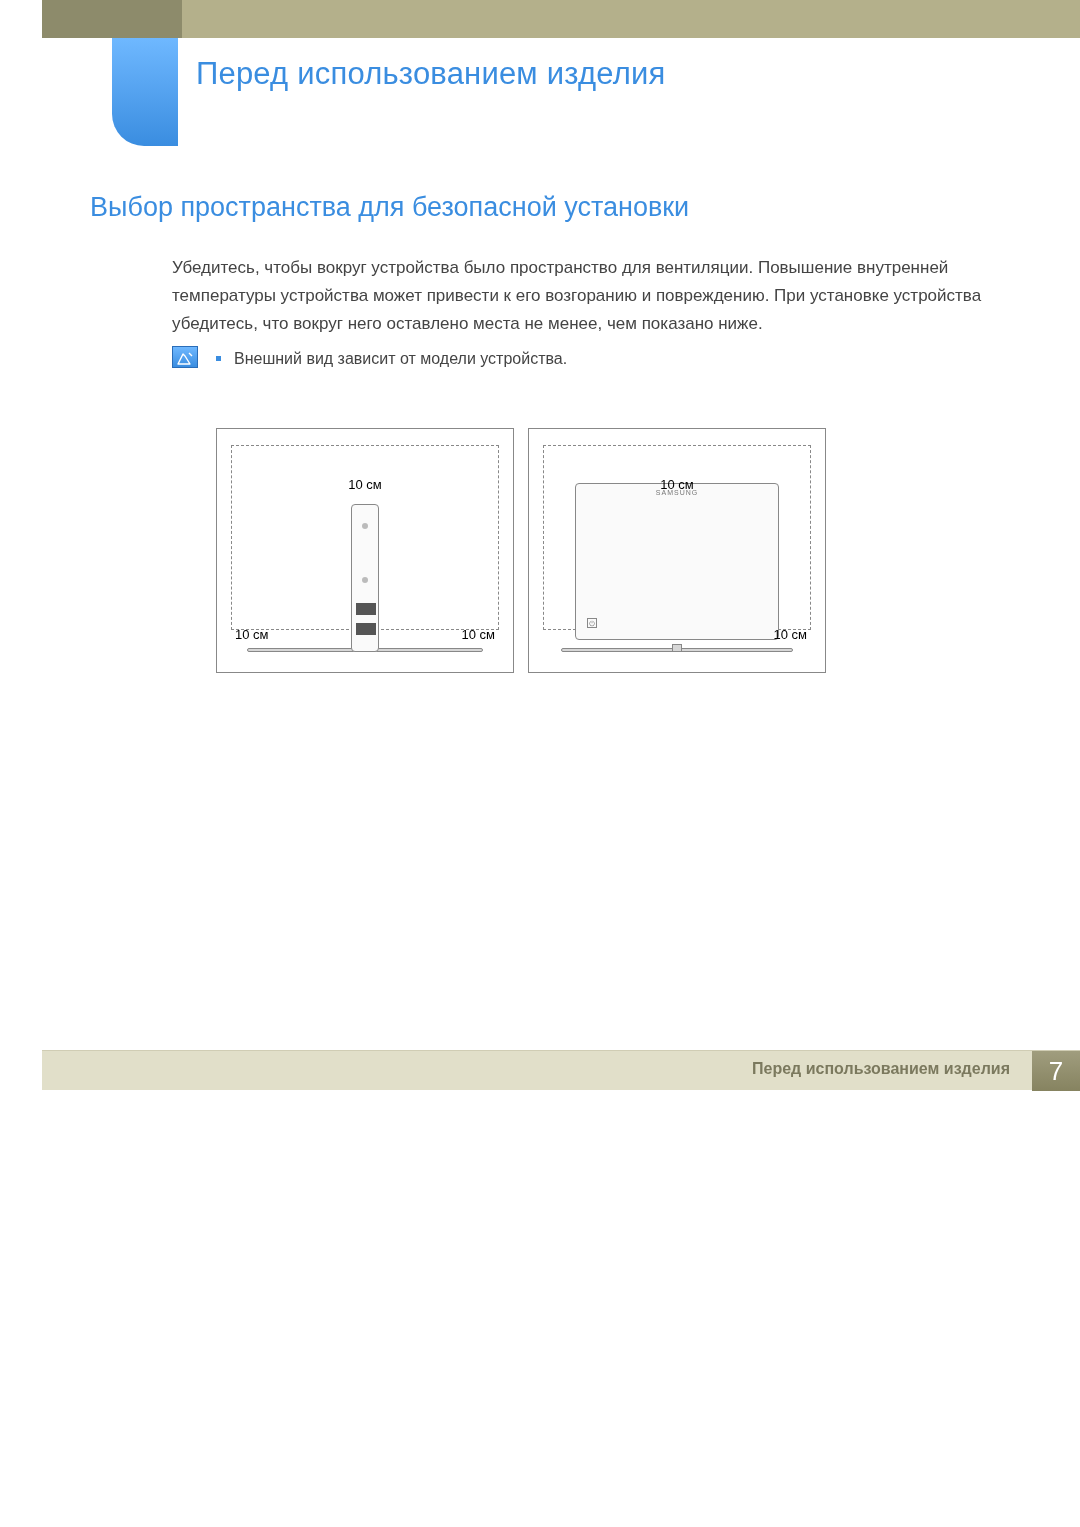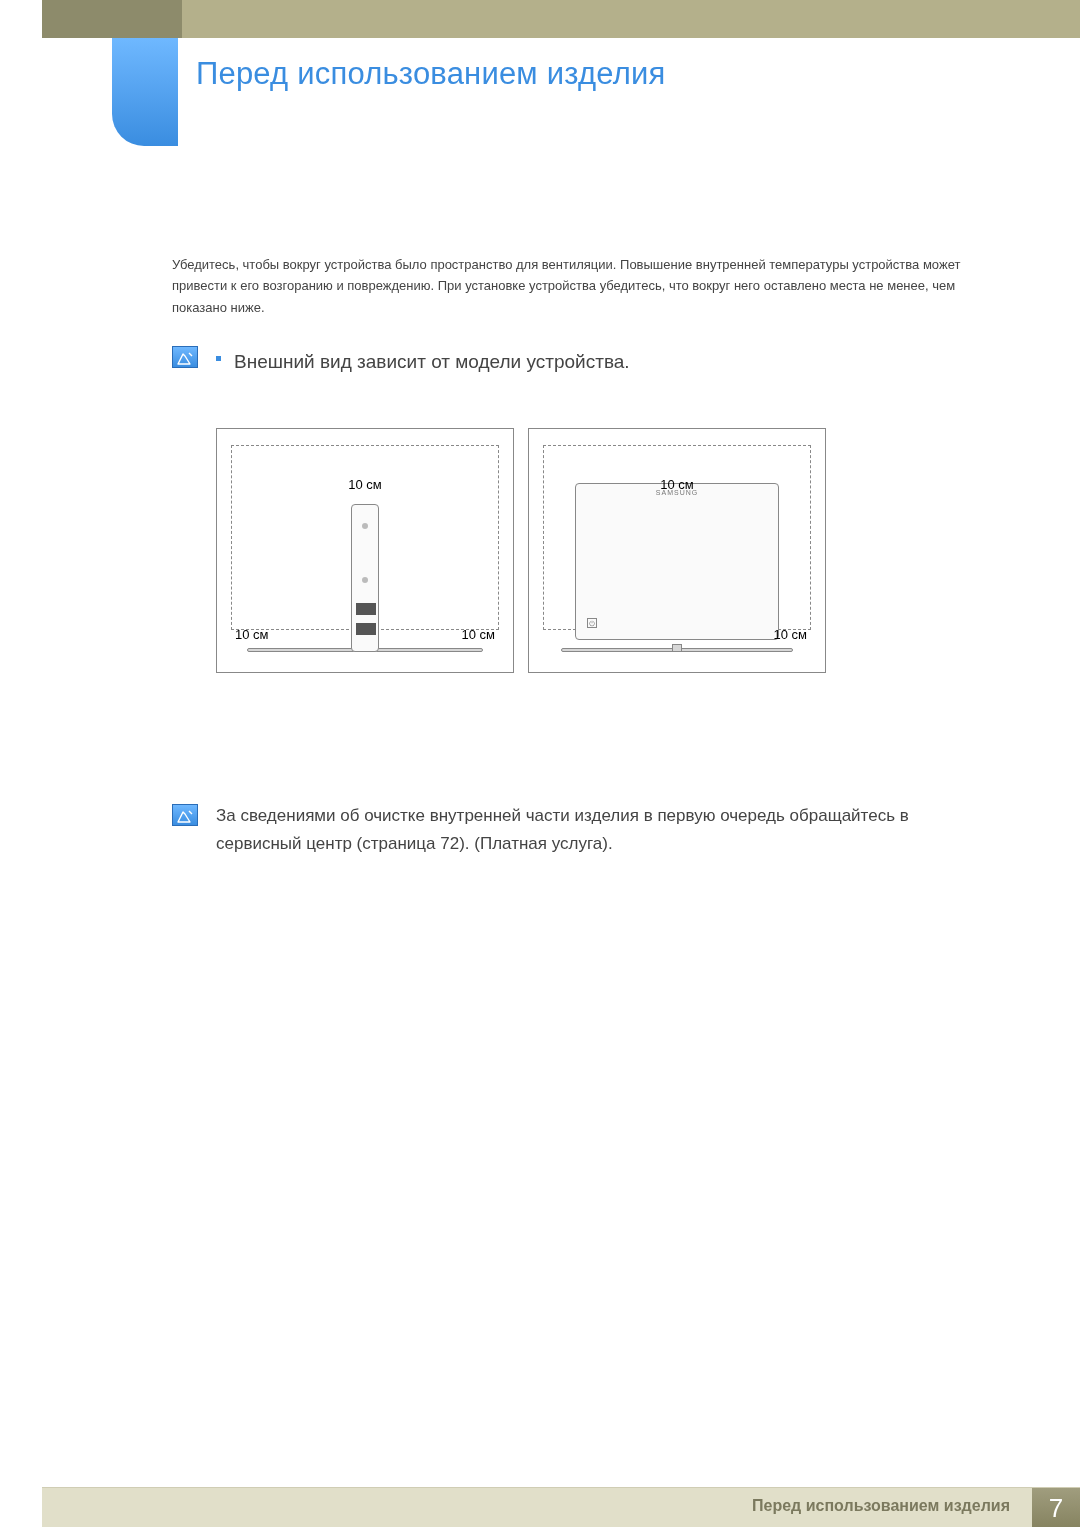--- a/index.html
+++ b/index.html
@@ -7,21 +7,21 @@
     background: #ffffff;
     font-family: Arial, Helvetica, sans-serif;
     width: 1080px;
     height: 1527px;
     position: relative;
     color: #333;
   }
   .page {
     position: relative;
     width: 1080px;
-    height: 1527px;
+    height: 1090px;
     background: #ffffff;
   }
   .top-bar {
     position: absolute;
     left: 42px; right: 0; top: 0;
     height: 38px;
     background: #b4b08b;
   }
   .top-bar-left {
     position: absolute;
@@ -48,36 +48,36 @@
     left: 90px;
     color: #3a8de0;
     font-size: 27px;
     font-weight: 400;
   }
   .section1-title { top: 192px; }
   .body-para {
     position: absolute;
     left: 172px; top: 254px;
     width: 810px;
-    font-size: 13px;
+    font-size: 17px;
     color: #444;
     line-height: 1.65;
   }
   .note-block1 { position: absolute; left: 172px; top: 344px; width: 810px; }
   .note-icon {
     width: 26px; height: 22px;
     background: linear-gradient(180deg, #6fb8ff 0%, #3a8de0 100%);
     border: 1px solid #2a6db8;
     position: absolute; left: 0; top: 2px;
     display: flex; align-items: flex-end; justify-content: center;
   }
   .note-icon svg { width: 18px; height: 16px; }
   .note-list {
     margin-left: 44px;
-    font-size: 19px;
+    font-size: 16px;
     color: #444;
     line-height: 1.85;
   }
   .note-list li { list-style: none; position: relative; padding-left: 18px; }
   .note-list li::before {
     content: ""; position: absolute; left: 0; top: 12px;
     width: 5px; height: 5px; background: #3a8de0;
   }
   .diagrams {
     position: absolute;
@@ -150,20 +150,21 @@
 <body>
 
 <div class="page">
 
   <div class="top-bar"></div>
   <div class="top-bar-left"></div>
   <div class="blue-tab"></div>
 
   <h1 class="chapter-title">Перед использованием изделия</h1>
 
+  <h2 class="section-title section1-title">Выбор пространства для безопасной установки</h2>
 
   <p class="body-para">Убедитесь, чтобы вокруг устройства было пространство для вентиляции. Повышение внутренней температуры устройства может привести к его возгоранию и повреждению. При установке устройства убедитесь, что вокруг него оставлено места не менее, чем показано ниже.</p>
 
   <div class="note-block1">
     <div class="note-icon">
       <svg viewBox="0 0 18 16">
           <path d="M2 13 L7 3 L9 5 L14 13 Z M13 2 L16 5" stroke="#fff" stroke-width="1.4" fill="none" stroke-linejoin="round"></path>
         </svg>
     </div>
     <ul class="note-list">
@@ -195,27 +196,19 @@
       <div class="stand"></div>
       <div class="screen"></div>
       <span class="brand">SAMSUNG</span>
       <div class="pwr">⏻</div>
       <span class="label" style="top:48px; left:50%; transform:translateX(-50%)">10 см</span>
       <span class="label" style="bottom:30px; right:18px">10 см</span>
     </div>
   </div>
 
 
-  <div class="note-block2">
-    <div class="note-icon">
-      <svg viewBox="0 0 18 16">
-          <path d="M2 13 L7 3 L9 5 L14 13 Z M13 2 L16 5" stroke="#fff" stroke-width="1.4" fill="none" stroke-linejoin="round"></path>
-        </svg>
-    </div>
-    <p class="note-text2">За сведениями об очистке внутренней части изделия в первую очередь обращайтесь в сервисный центр (страница 72). (Платная услуга).</p>
-  </div>
 
   <div class="footer">
     <span class="footer-text">Перед использованием изделия</span>
     <div class="page-num">7</div>
   </div>
 
 </div>
 
 </body></html>

